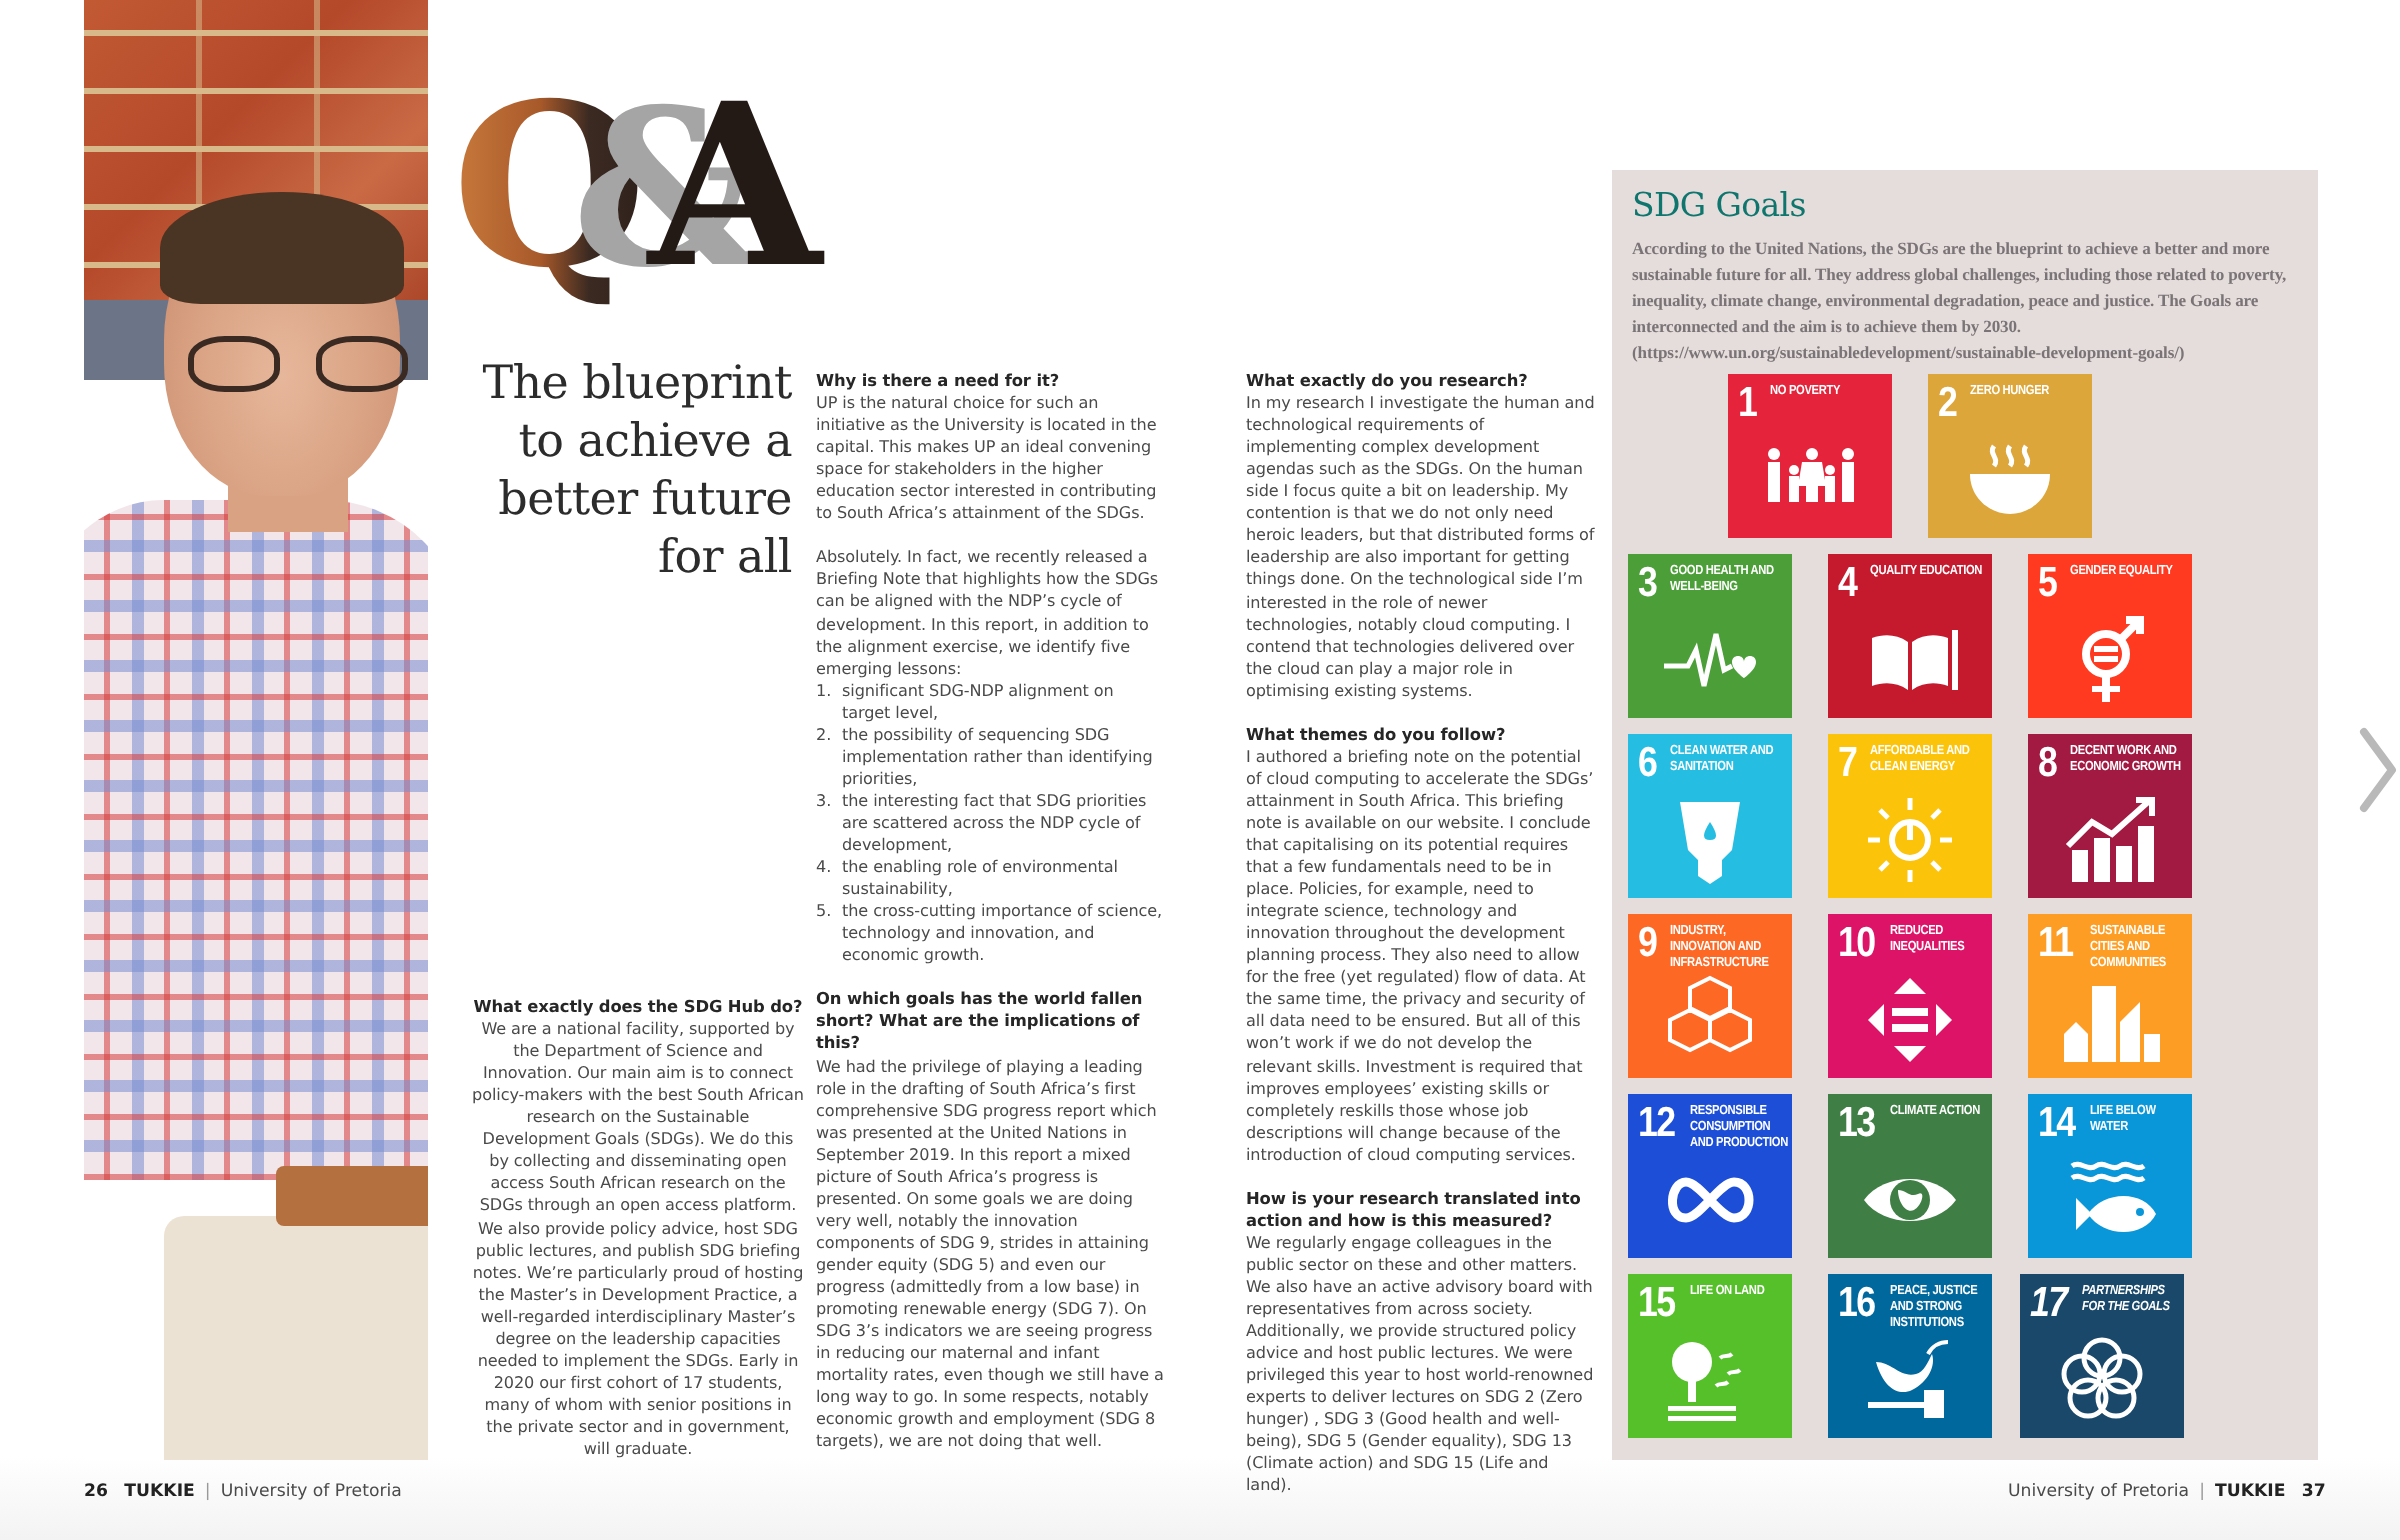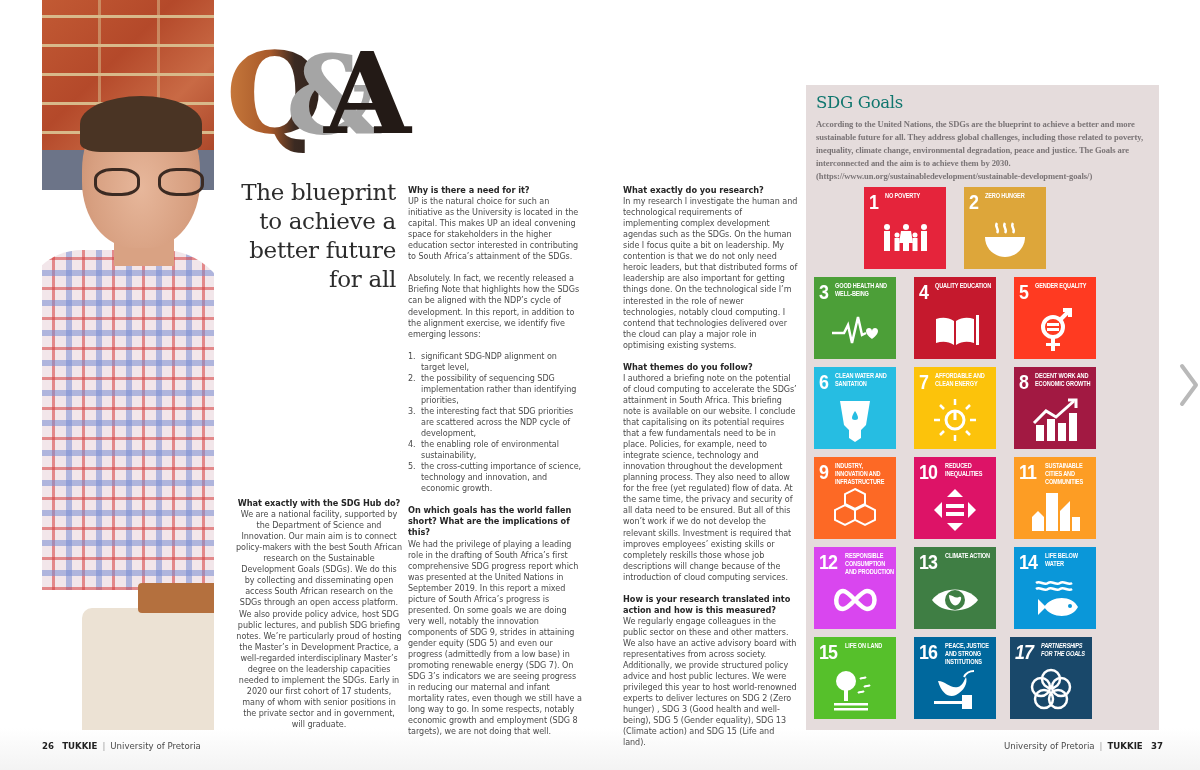--- a/index.html
+++ b/index.html
@@ -114,28 +114,28 @@
   <div class="qa">
     <span class="q">Q</span>
     <span class="amp">&amp;</span>
     <span class="a">A</span>
   </div>
 
   <div class="headline">The blueprint to achieve a better future for all</div>
 
 
   <div class="col col1">
-    <h4>What exactly with the SDG Hub do?</h4>
+    <h4>What exactly does the SDG Hub do?</h4>
     <p>We are a national facility, supported by the Department of Science and Innovation. Our main aim is  to connect policy-makers with the best South African research on the Sustainable Development Goals (SDGs). We do this by collecting and disseminating open access South African research on the SDGs through an open access platform. We also provide policy advice, host SDG public lectures, and publish SDG briefing notes. We’re particularly proud of hosting the Master’s in Development Practice, a well-regarded interdisciplinary Master’s degree on the leadership capacities needed to implement the SDGs. Early in 2020 our first cohort of 17 students, many of whom with senior positions in the private sector and in government, will graduate.</p>
   </div>
 
   <div class="col col2">
     <h4>Why is there a need for it?</h4>
     <p>UP is the natural choice for such an initiative as the University is located in the capital. This makes UP an ideal convening space for stakeholders in the higher education sector interested in contributing to South Africa’s attainment of the SDGs.</p>
-    <p style="margin-bottom:11px">Absolutely. In fact, we recently released a Briefing Note that highlights how the SDGs can be aligned with the NDP’s cycle of development. In this report, in addition to the alignment exercise, we identify five emerging lessons:</p>
+    <p style="margin-bottom:0">Absolutely. In fact, we recently released a Briefing Note that highlights how the SDGs can be aligned with the NDP’s cycle of development. In this report, in addition to the alignment exercise, we identify five emerging lessons:</p>
     <ol>
       <li><span class="n">1.</span><span>significant SDG-NDP alignment on target level,</span></li>
       <li><span class="n">2.</span><span>the possibility of sequencing SDG implementation rather than identifying priorities,</span></li>
       <li><span class="n">3.</span><span>the interesting fact that SDG priorities are scattered across the NDP cycle of development,</span></li>
       <li><span class="n">4.</span><span>the enabling role of environmental sustainability,</span></li>
       <li><span class="n">5.</span><span>the cross-cutting importance of science, technology and innovation, and economic growth.</span></li>
     </ol>
     <h4>On which goals has the world fallen short? What are the implications of this?</h4>
     <p>We had the privilege of playing a leading role in the drafting of South Africa’s first comprehensive SDG progress report which was presented at the United Nations in September 2019. In this report a mixed picture of South Africa’s progress is presented. On some goals we are doing very well, notably the innovation components of SDG 9, strides in attaining gender equity (SDG 5) and even our progress (admittedly from a low base) in promoting renewable energy (SDG 7). On SDG 3’s indicators we are seeing progress in reducing our maternal and infant mortality rates, even though we still have a long way to go. In some respects, notably economic growth and employment (SDG 8 targets), we are not doing that well.</p>
   </div>
@@ -280,21 +280,21 @@
           <span class="lbl" style="left:31px;width:57.64705882352941px">Sustainable cities and communities</span>
           <svg viewBox="0 0 50 46">
             <g fill="#fff">
               <path d="M2 30l6-6 6 6v14H2z"></path>
               <rect x="16" y="6" width="12" height="38"></rect>
               <path d="M30 44V24l10-10v30z"></path>
               <rect x="42" y="30" width="8" height="14"></rect>
             </g>
           </svg>
         </div>
-        <div class="tile" style="left: 8px; top: 462px; background: #d946ef;">
+        <div class="tile" style="left: 8px; top: 462px; background: #1d4ed8;">
           <span class="num">12</span>
           <span class="lbl" style="left:31px;width:57.64705882352941px">Responsible consumption and production</span>
           <svg viewBox="0 0 50 46">
             <path d="M13 14c-8 0-10 18 0 18 7 0 17-18 24-18 10 0 10 18 0 18-7 0-17-18-24-18z" fill="none" stroke="#fff" stroke-width="4.5"></path>
           </svg>
         </div>
         <div class="tile" style="left: 108px; top: 462px; background: rgb(63, 126, 68);">
           <span class="num">13</span>
           <span class="lbl" style="left:31px;width:57.64705882352941px">Climate action</span>
           <svg viewBox="0 0 50 46">

